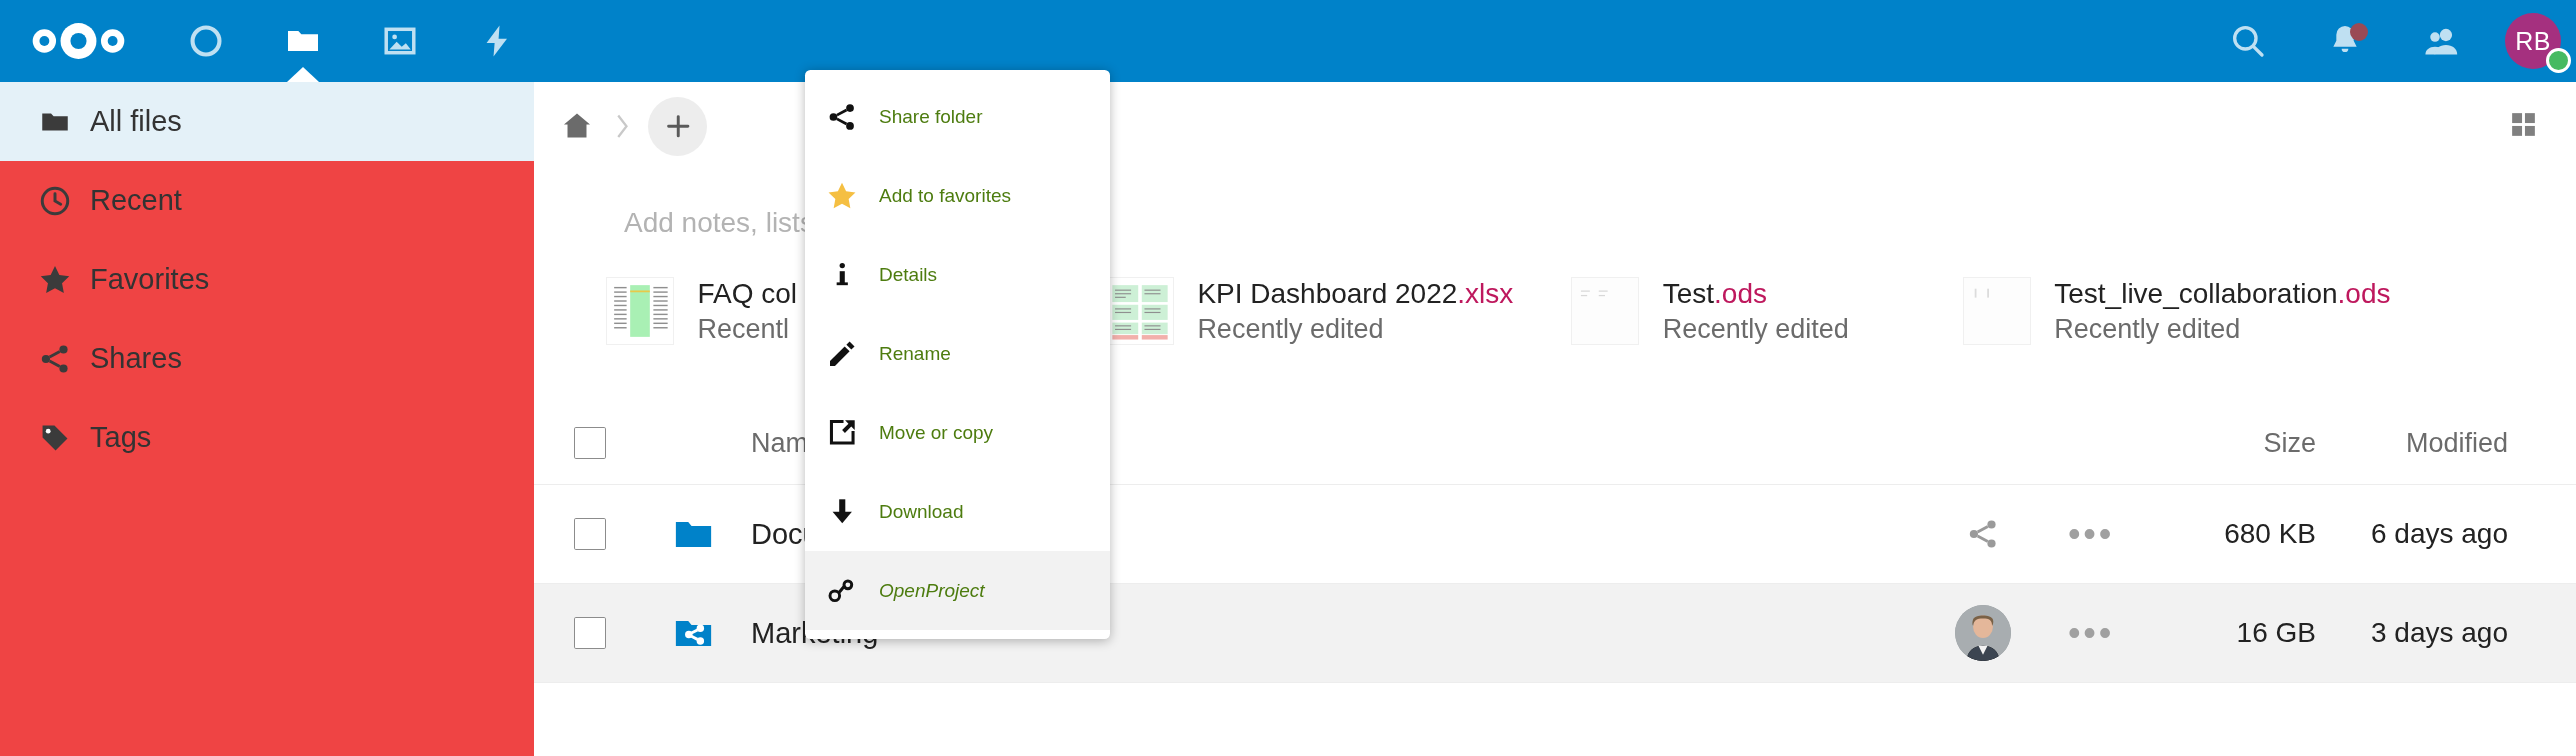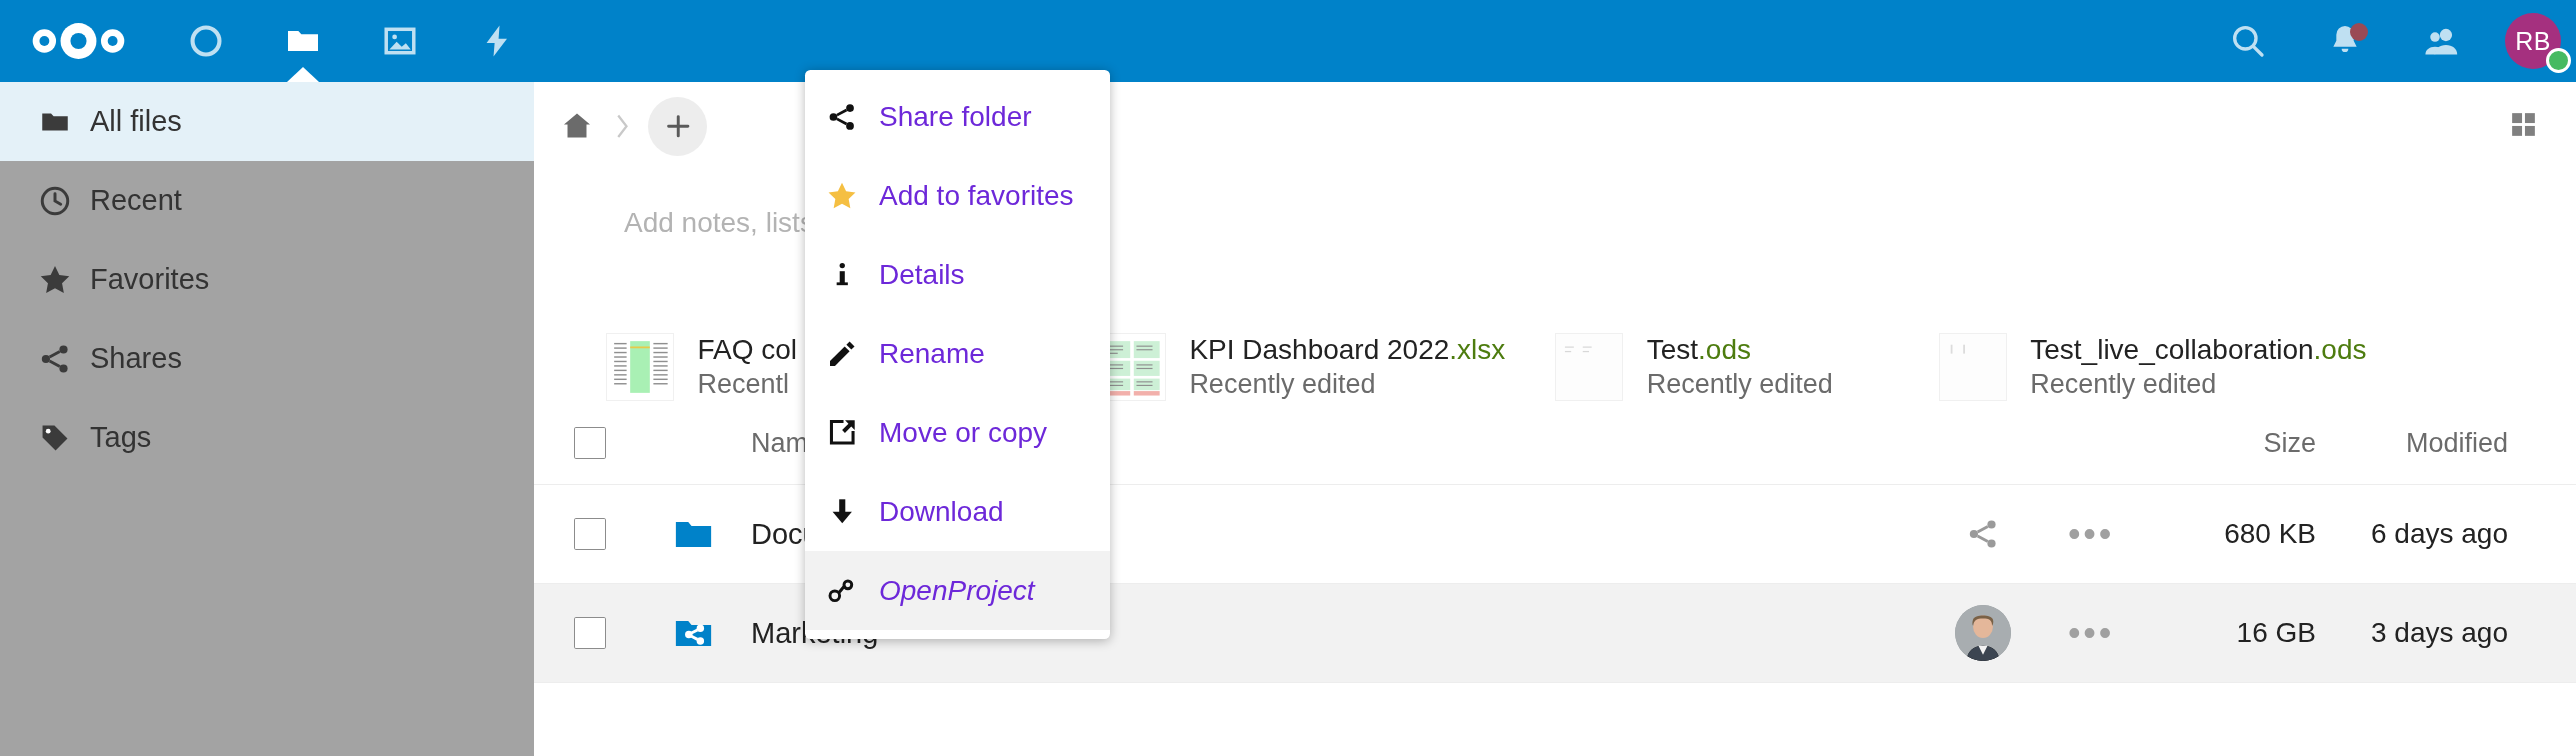--- a/index.html
+++ b/index.html
@@ -62,21 +62,21 @@
   .status-dot {
     position: absolute; width: 25px; height: 25px; border-radius: 50%;
     background: #46ba61; border: 3.6px solid #ffffff;
     right: 5.4px; bottom: 9px;
   }
 
   
   #sidebar {
     position: absolute; top: 82px; left: 0;
     width: 592px; height: 675px;
-    background: #a3a3a3;
+    background: #ef4444;
     border-right: 0.9px solid #ededed;
   }
   .nav-item {
     height: 79px; display: flex; align-items: center;
     padding-left: 20px; cursor: pointer;
   }
   .nav-item.active { background: #e4f1f8; }
   .nav-ico {
     width: 70px; display: flex; align-items: center; justify-content: center;
     flex: 0 0 70px;
@@ -104,35 +104,36 @@
     cursor: pointer;
   }
 
   #workspace {
     height: 106px; padding-left: 90px; display: flex; align-items: center;
   }
   .ws-placeholder { font-size: 28px; color: #b3b3b3; cursor: text; }
 
   
   #recommended {
-    height: 126px; display: flex; align-items: flex-end;
+    height: 126px; display: flex; align-items: flex-start;
     padding-left: 72px;
+    gap: 8px;
   }
   .rec-item {
     display: flex; align-items: center; cursor: pointer;
     margin-right: 50px; overflow: hidden;
   }
   .rec-thumb {
     width: 68px; height: 68px; flex: 0 0 68px; margin-right: 23.4px;
     border: 0.9px solid #f0f0f0; background: #ffffff; overflow: hidden;
     position: relative;
   }
   .rec-meta { min-width: 0; }
   .rec-name { font-size: 28px; color: #222222; white-space: nowrap; line-height: 1.28; }
-  .rec-name .ext { color: #4d7c0f; }
+  .rec-name .ext { color: #be185d; }
   .rec-sub { font-size: 27px; color: #6b6b6b; white-space: nowrap; line-height: 1.28; }
 
   
   #filetable { width: 100%; }
   .fl-head {
     height: 83px; display: flex; align-items: center;
     border-bottom: 0.9px solid #ededed;
   }
   .fl-row {
     height: 99px; display: flex; align-items: center;
@@ -168,21 +169,21 @@
     border-radius: 5.4px;
     box-shadow: 0 1.8px 10.8px rgba(0,0,0,0.28);
     z-index: 50;
     padding: 7.2px 0 9px 0;
   }
   .mi {
     height: 79px; display: flex; align-items: center; cursor: pointer;
   }
   .mi.hovered { background: #f2f2f2; font-style: italic; }
   .mi-ico { width: 74px; flex: 0 0 74px; display: flex; align-items: center; justify-content: center; }
-  .mi-label { font-size: 28px; color: #6d28d9; }
+  .mi-label { font-size: 19px; color: #4d7c0f; }
 </style>
 </head>
 <body>
 
 <div id="header">
   <div class="hdr-left">
     <div class="logo-wrap">
       <svg width="97" height="38" viewBox="0 0 108 42">
         <g fill="#ffffff">
           <circle cx="16" cy="21" r="13"></circle>

